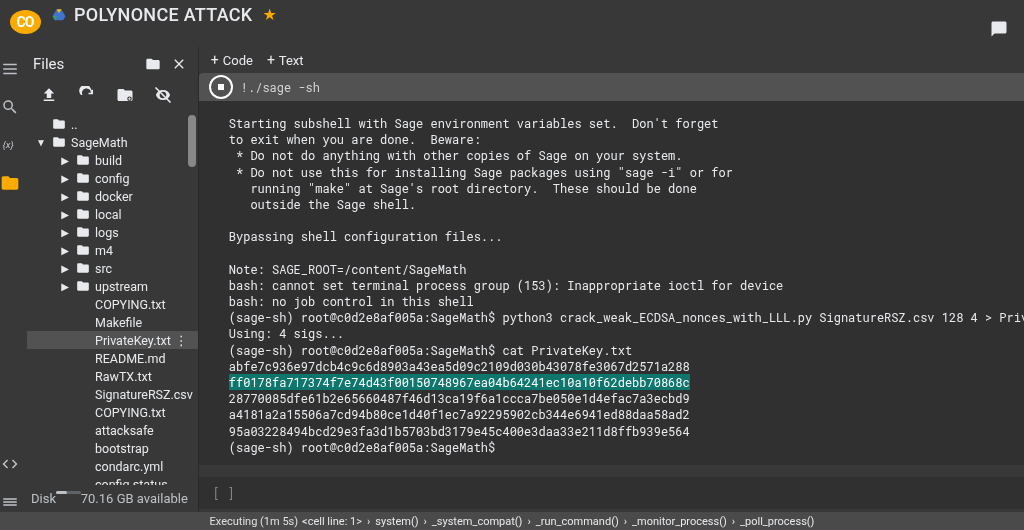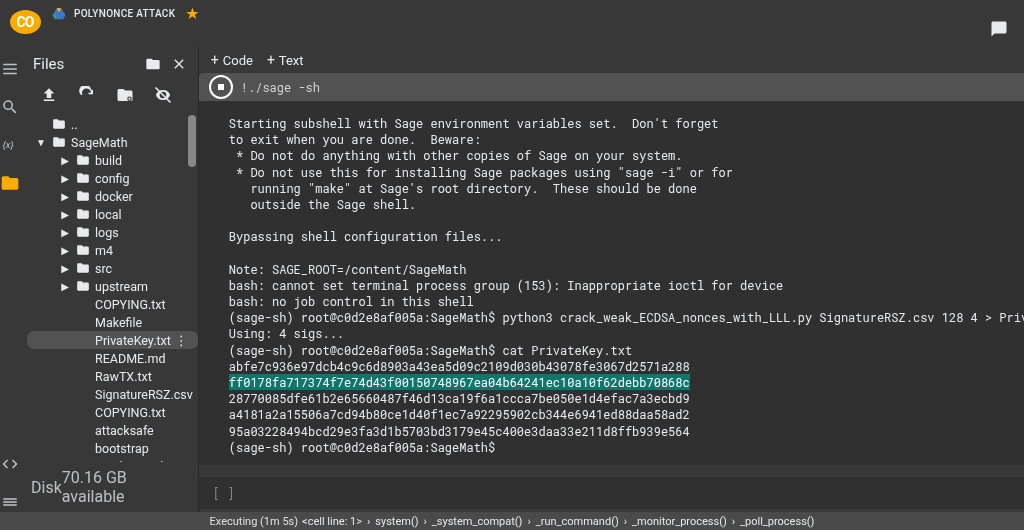--- a/index.html
+++ b/index.html
@@ -12,47 +12,47 @@
   color: #e8eaed;
   overflow: hidden;
   position: relative;
 }
 .header { height: 47px; background: #383838; display: flex; align-items: flex-start; padding-left: 8px; position: relative; }
 .logo { width: 34px; height: 34px; margin-top: 5px; margin-right: 10px; display: flex; align-items: center; justify-content: center; }
 .logo-co { font-weight: bold; font-size: 14px; color: #fff; background: #f9ab00; border-radius: 50%; width: 31px; height: 24px; display: flex; align-items: center; justify-content: center; letter-spacing: -1px; }
 .title-area { display: flex; flex-direction: column; padding-top: 4px; }
 .title-row { display: flex; align-items: center; gap: 8px; }
 .drive-icon { width: 14px; height: 14px; }
-.title { font-size: 10px; font-weight: 500; color: #e8eaed; letter-spacing: 0.3px; }
+.title { font-size: 18px; font-weight: 500; color: #e8eaed; letter-spacing: 0.3px; }
 .star-icon { color: #f9ab00; font-size: 16px; margin-left: 2px; }
 .menubar { display: flex; gap: 2px; margin-top: 2px; font-size: 13px; color: #e8eaed; }
 .menubar span { padding: 3px 8px; cursor: pointer; }
 .saved { color: #b0b0b0; text-decoration: underline; margin-left: 8px; }
 .comment-btn { position: absolute; top: 18px; right: 14px; width: 22px; height: 22px; display:flex;align-items:center;justify-content:center;color:#e8eaed; }
 .main { display: flex; height: 465px; }
 .rail { width: 36px; background: #383838; display: flex; flex-direction: column; align-items: center; gap: 18px; padding-top: 12px; border-right: 1px solid #383838; }
 .rail .ic { width:20px;height:20px;display:flex;align-items:center;justify-content:center;color:#bdc1c6;cursor:pointer;}
 .rail .ic.active { color:#f9ab00;}
 .files-panel { width: 214px; background: #383838; display:flex;flex-direction:column; border-right:1px solid #2a2a2a;}
 .files-head { display:flex;align-items:flex-end;padding: 8px 10px 6px 12px; gap:8px;}
 .files-head .lbl { font-size:15px; color:#e8eaed; flex:1;}
 .files-head .fh-ic { width:18px;height:18px;display:flex;align-items:center;justify-content:center;color:#e8eaed;cursor:pointer;}
 .files-toolbar { display:flex;gap:18px;padding:6px 0 10px 18px;}
 .files-toolbar .tb-ic { width:20px;height:20px;display:flex;align-items:center;justify-content:center;color:#e8eaed;cursor:pointer;}
 .tree { flex:1; overflow-y:auto; padding-left:6px; position:relative; font-size:13px;}
 .tree-scrollbar { position:absolute; right:2px; top:0; width:8px; height:52px; background:#888; border-radius:4px;}
 .tree-row { display:flex;align-items:center;height:18px;gap:4px;cursor:pointer;padding-right:4px;}
-.tree-row.selected { background:#525252;border-radius:7px;}
+.tree-row.selected { background:#525252;}
 .tree-row .chev { width:12px;display:flex;justify-content:center;color:#e8eaed;font-size:10px;}
 .tree-row .fic { width:16px;display:flex;justify-content:center;color:#e8eaed;}
 .tree-row .fname { color:#e8eaed; white-space:nowrap; font-size:12.5px; }
 .tree-row .more { margin-left:auto;color:#e8eaed;padding-right:6px;}
 .indent-0 { padding-left:8px;}
 .indent-2 { padding-left:32px;}
-.disk-row { display:flex;align-items:center;padding: 6px 10px;color:#bdc1c6;font-size:16px;}
+.disk-row { display:flex;padding: 6px 10px;color:#bdc1c6;font-size:13px;}
 .disk-bar { flex:1;height:3px;background:#5f6368;border-radius:2px;position:relative;}
 .disk-fill { position:absolute;left:0;top:0;height:100%;width:45%;background:#bdc1c6;border-radius:2px;}
 .workspace { flex:1; background:#383838; display:flex;flex-direction:column; }
 .insert-bar { display:flex;gap:14px;padding:5px 12px;color:#e8eaed;font-size:13px;}
 .insert-btn { display:flex;align-items:center;gap:4px;cursor:pointer;}
 .insert-btn .plus { font-size:14px;}
 .cell { background:#303030;margin:0 0 12px 0;border-radius:0;}
 .cell-head { display:flex;align-items:center;height:28px;background:#525252;padding-left:10px;gap:8px;border-radius:4px 4px 0 0;}
 .play-spin { width:24px;height:24px;border-radius:50%;border:2px solid #fff;position:relative;display:flex;align-items:center;justify-content:center;}
 .play-spin::before { content:'';position:absolute;width:6px;height:6px;background:#fff;left:50%;top:50%;transform:translate(-50%,-50%);}

